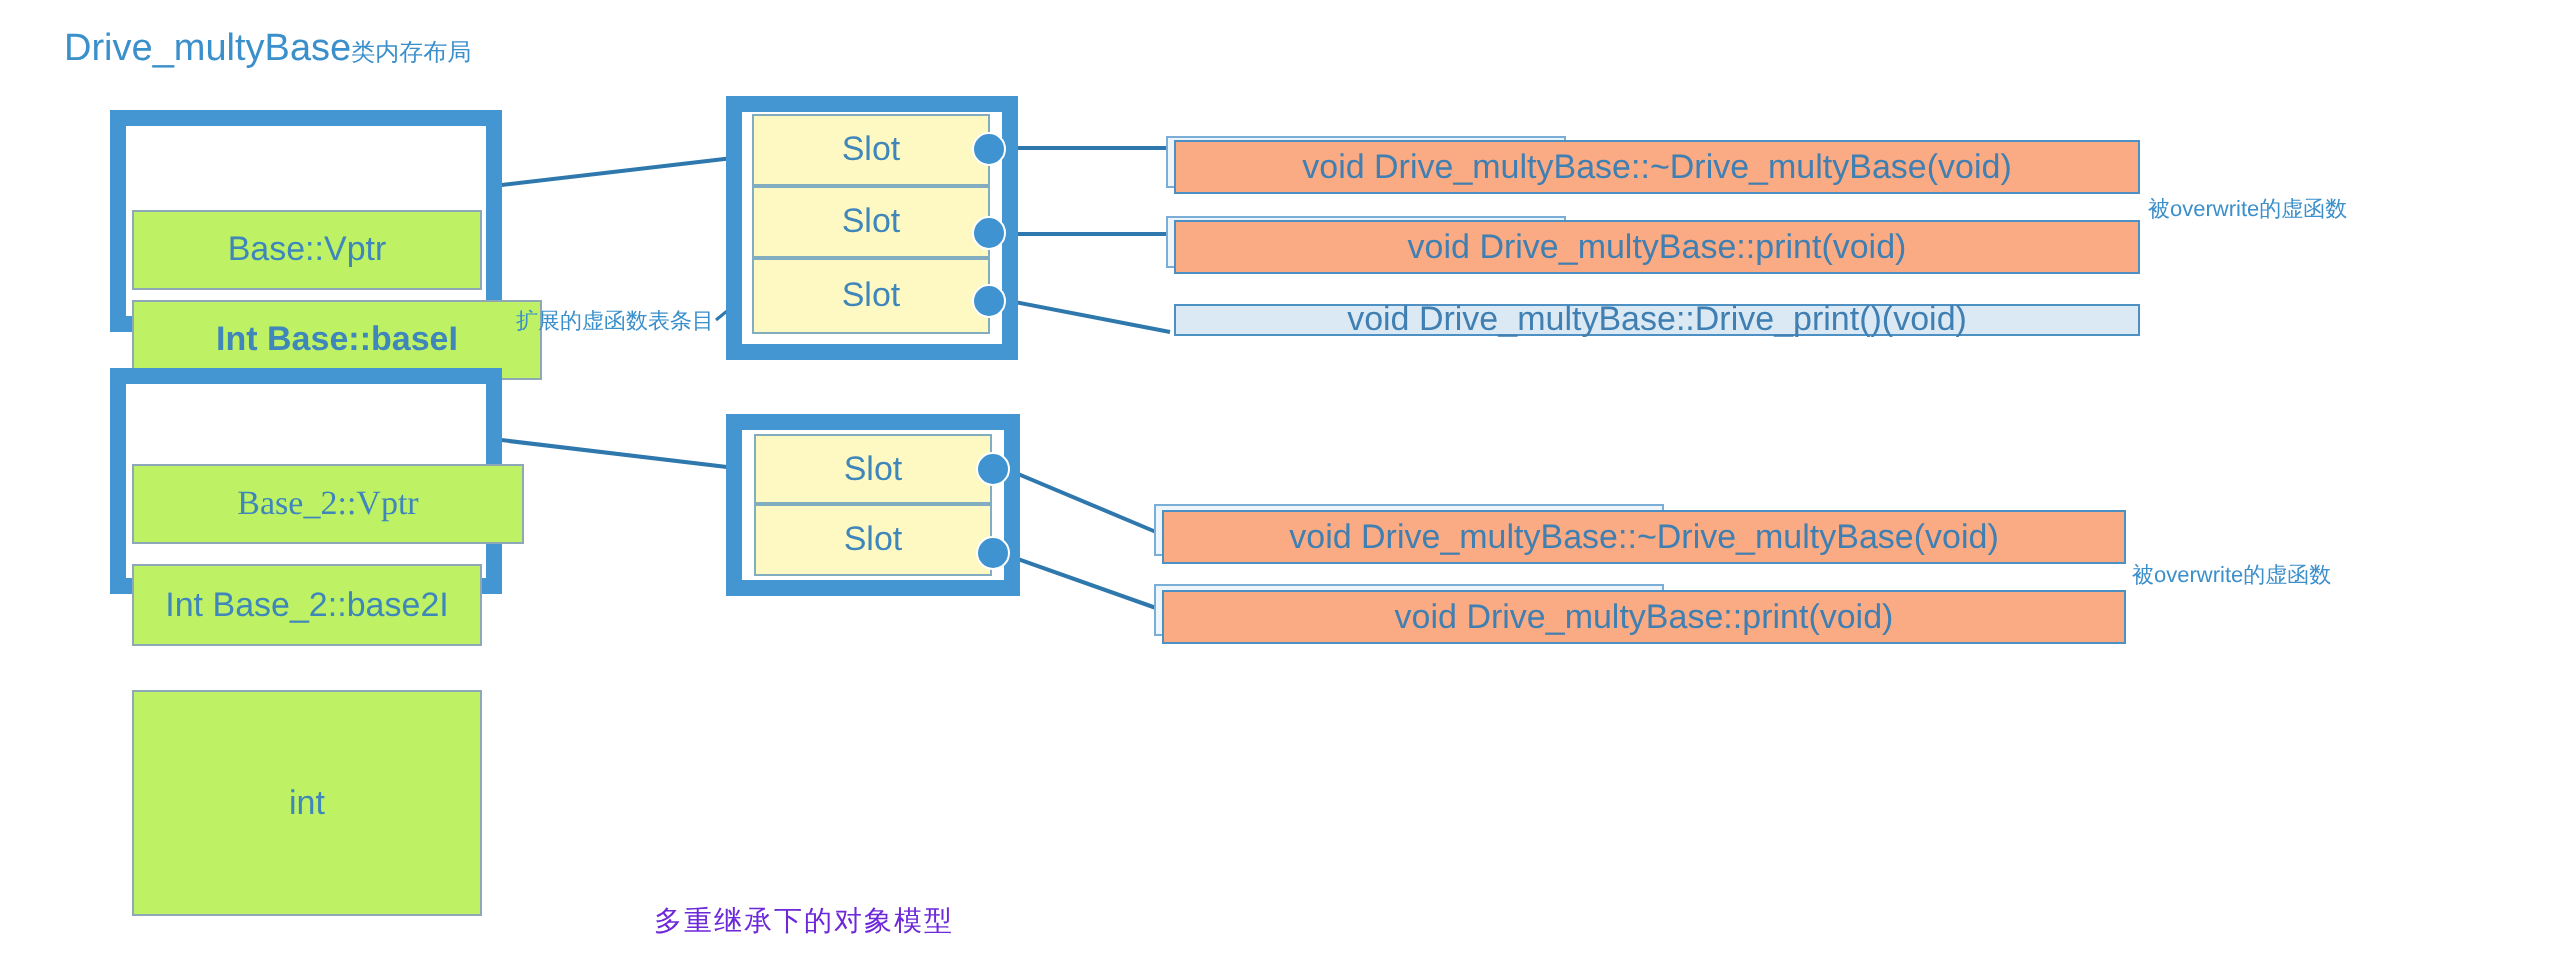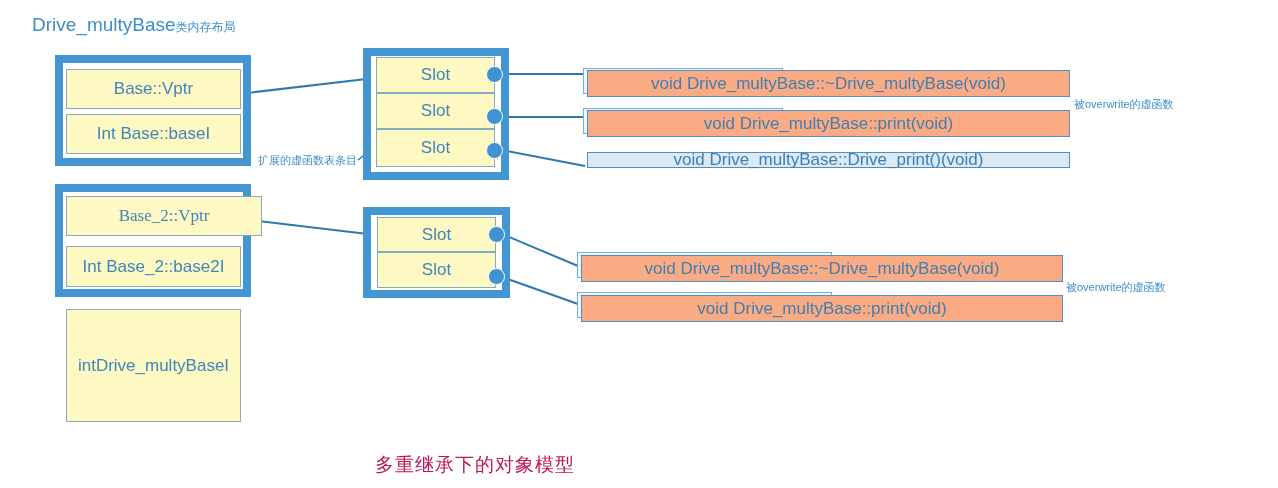--- a/index.html
+++ b/index.html
@@ -2,31 +2,31 @@
 <html><head>
 <meta charset="utf-8">
 <style>
   html, body { margin:0; padding:0; background:#ffffff; }
   body { width:1278px; height:488px; position:relative; overflow:hidden;
          font-family:"Liberation Sans", "DejaVu Sans", sans-serif; color:#3b87bf; }
   .abs { position:absolute; box-sizing:border-box; }
   .title { left:32px; top:14px; font-size:19px; color:#3b8fcb; white-space:nowrap; }
   .title .cn { font-size:12px; }
   .frame { border:8px solid #4396d1; background:#fff; }
-  .cell { background:#fef9c3; border:1px solid #8fa8b8; text-align:center;
-          display:flex; align-items:center; justify-content:center; font-size:17px; color:#3f86bb; line-height:1.25; }
+  .cell { background:#bef264; border:1px solid #8fa8b8; text-align:center;
+          display:flex; align-items:center; justify-content:center; font-size:17px; color:#3f86bb; line-height:1.25;margin-top:36px; }
   .slot { background:#fef9c3; border:1px solid #82acc0; text-align:center;
           display:flex; align-items:center; justify-content:center; font-size:17px; color:#3f86bb; }
   .dot { width:17px; height:17px; border-radius:50%; background:#3f93d0; border:1px solid #ffffff; }
   .fn { background:#fbab83; border:1px solid #4d90c4; text-align:center; font-size:17px; color:#3f7fb2;
         display:flex; align-items:center; justify-content:center; white-space:nowrap; }
   .fn.new { background:#dbe9f5; }
   .shadow { border:1px solid #7aaed6; background:#eef5fb; }
   .note { font-size:11px; color:#3b8fcb; white-space:nowrap; }
-  .caption { font-size:19px; color:#be185d; white-space:nowrap; letter-spacing:1px;margin-left:48px; }
+  .caption { font-size:14px; color:#6d28d9; white-space:nowrap; letter-spacing:1px; }
   svg.links { position:absolute; left:0; top:0; }
 </style>
 </head>
 <body>
 
 <div class="abs title">
   <span>Drive_multyBase</span><span class="cn">类内存布局</span>
 </div>
 
 <svg class="links" width="1278" height="488">
@@ -37,29 +37,28 @@
     <line x1="502" y1="117" x2="585" y2="117"></line>
     <line x1="502" y1="150" x2="585" y2="166"></line>
     <line x1="502" y1="234" x2="578" y2="266"></line>
     <line x1="502" y1="277" x2="578" y2="304"></line>
     <line x1="374" y1="147" x2="358" y2="160" stroke-width="1.5"></line>
   </g>
 </svg>
 
 <div class="abs frame" style="left:55px;top:55px;width:196px;height:111px;"></div>
 <div class="abs cell" style="left:66px;top:69px;width:175px;height:40px;">Base::Vptr</div>
-<div class="abs cell" style="left:66px;top:114px;width:175px;height:40px;">Int Base::baseI</div>
+<div class="abs cell" style="left:66px;top:114px;width:205px;height:40px;font-weight:bold;">Int Base::baseI</div>
 
 <div class="abs frame" style="left:55px;top:184px;width:196px;height:113px;"></div>
 <div class="abs cell" style="left:66px;top:196px;width:196px;height:40px;font-family:Liberation Serif, serif;">Base_2::Vptr</div>
 <div class="abs cell" style="left:66px;top:246px;width:175px;height:41px;">Int Base_2::base2I</div>
 
 <div class="abs cell" style="left:66px;top:309px;width:175px;height:113px;flex-direction:row;">
   <span>int</span>
-  <span>Drive_multyBaseI</span>
 </div>
 
 <div class="abs frame" style="left:363px;top:48px;width:146px;height:132px;"></div>
 <div class="abs slot" style="left:376px;top:57px;width:119px;height:36px;">Slot</div>
 <div class="abs slot" style="left:376px;top:93px;width:119px;height:36px;">Slot</div>
 <div class="abs slot" style="left:376px;top:129px;width:119px;height:38px;">Slot</div>
 <div class="abs dot" style="left:486px;top:66px;"></div>
 <div class="abs dot" style="left:486px;top:108px;"></div>
 <div class="abs dot" style="left:486px;top:142px;"></div>
 

